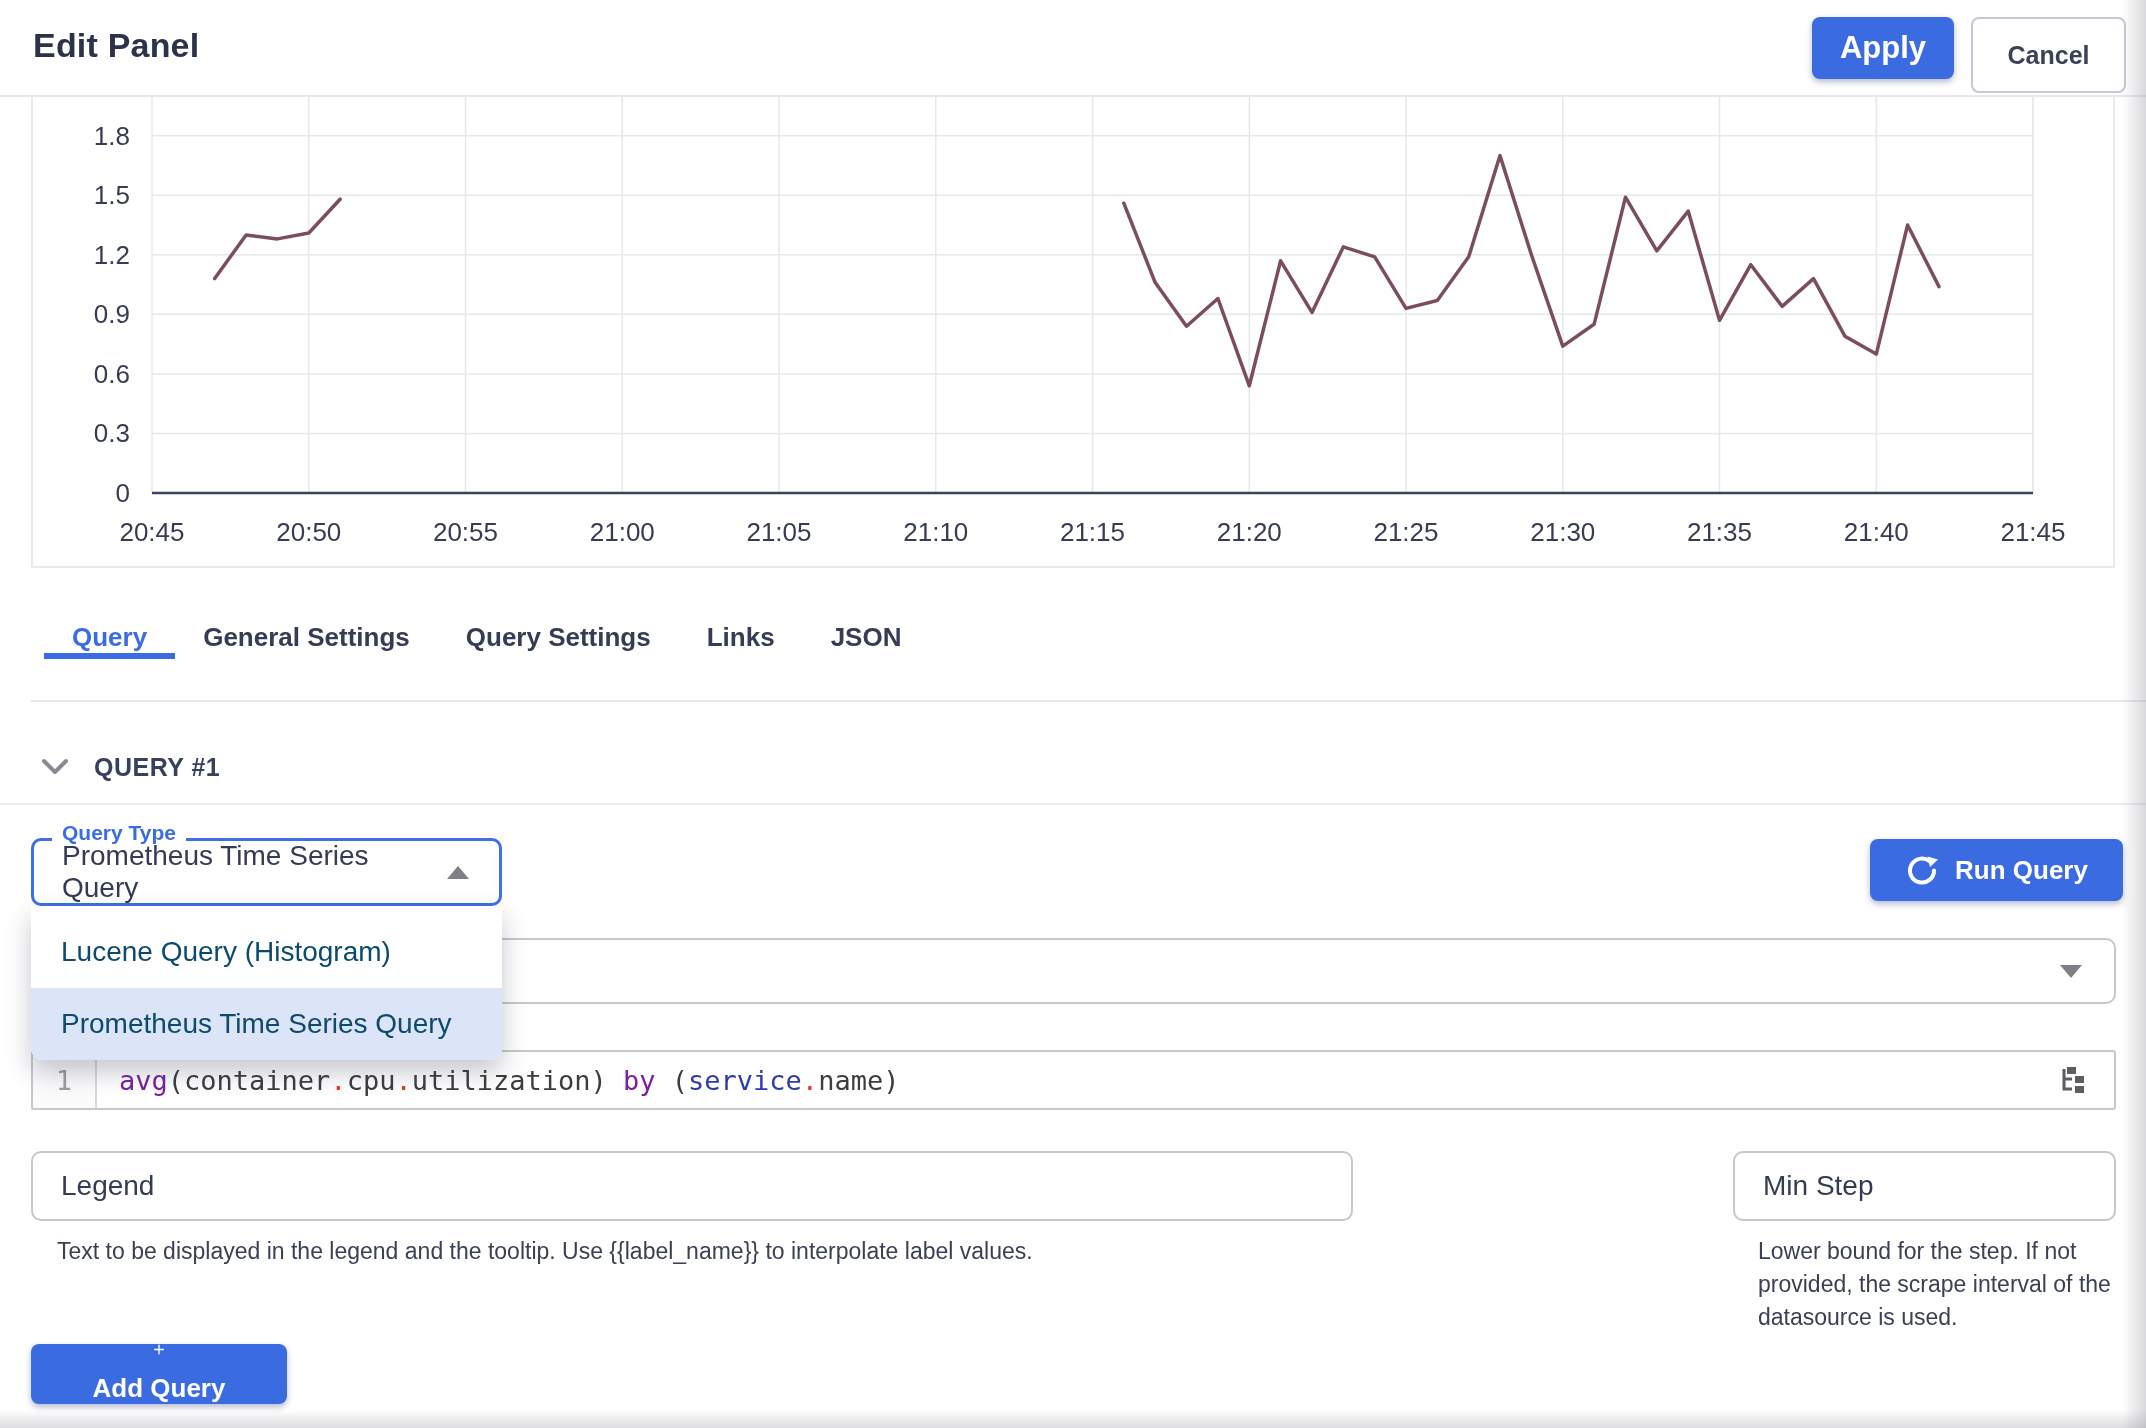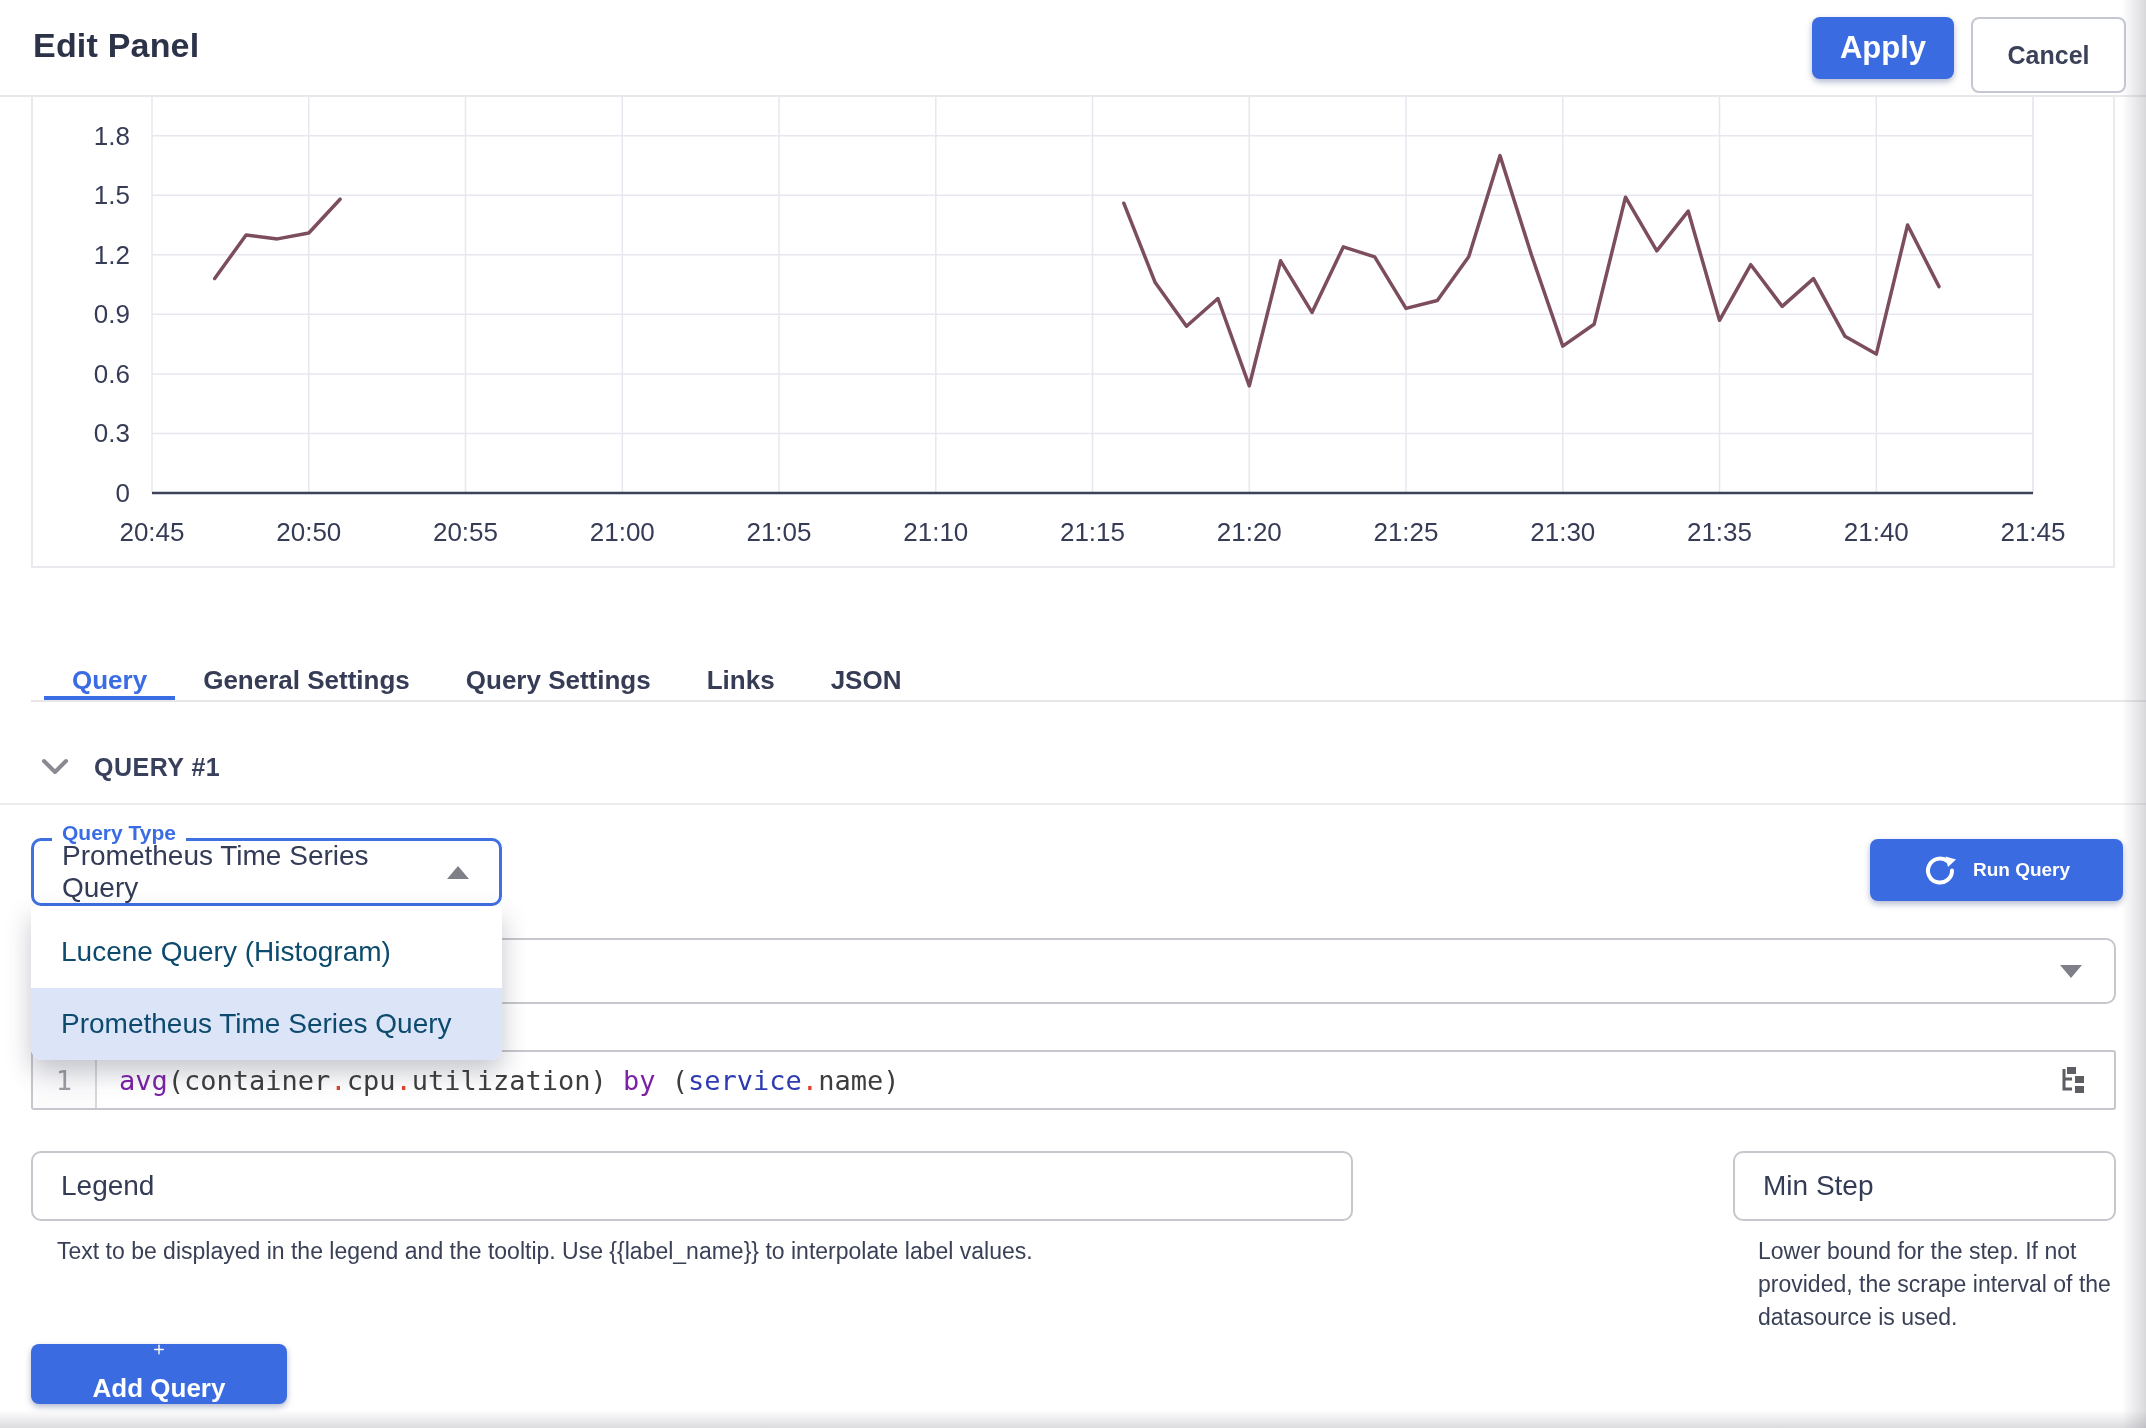--- a/index.html
+++ b/index.html
@@ -12,36 +12,36 @@
   .page-title{position:absolute;left:33px;top:26px;font-size:34px;font-weight:700;color:#2c3248;letter-spacing:.2px;}
   .btn{display:flex;align-items:center;justify-content:center;border-radius:8px;cursor:pointer;box-sizing:border-box;font-weight:600;}
   .btn-primary{background:#3b6be0;color:#fff;box-shadow:0 3px 6px rgba(40,60,120,.35);border:none;}
   .apply-btn{position:absolute;left:1812px;top:17px;width:142px;height:62px;font-size:31px;}
   .cancel-btn{position:absolute;left:1971px;top:17px;width:155px;height:76px;font-size:25px;background:#fff;border:2px solid #c5c7d2;color:#3a4159;}
   
   .chart-panel{position:absolute;left:31px;top:96px;width:2084px;height:472px;border-left:2px solid #e9e9ee;border-right:2px solid #e9e9ee;border-bottom:2px solid #e9e9ee;box-sizing:border-box;}
   .chart-svg{position:absolute;left:0;top:96px;width:2146px;height:465px;}
   .chart-svg text{font-family:"Liberation Sans",sans-serif;fill:#363c55;}
   
-  .tabs-row{position:absolute;left:44px;top:622px;height:80px;display:flex;align-items:flex-end;}
+  .tabs-row{position:absolute;left:44px;top:622px;height:80px;display:flex;align-items:flex-start;}
   .tab{display:flex;align-items:center;padding:0 28px;font-size:26px;font-weight:700;color:#363c55;border-bottom:6px solid transparent;cursor:pointer;}
   .tab.active{color:#3a6ce4;border-bottom-color:#3a6ce4;}
   .tabs-divider{position:absolute;left:31px;top:700px;width:2115px;height:2px;background:#e7e7ea;}
   
   .query-header{position:absolute;left:40px;top:742px;height:50px;display:flex;align-items:center;gap:24px;cursor:pointer;}
   .query-header .title{font-size:25px;font-weight:600;color:#38405c;letter-spacing:.5px;}
   .section-divider{position:absolute;left:0;top:803px;width:2146px;height:2px;background:#ececef;}
   
   .query-type-box{position:absolute;left:31px;top:838px;width:471px;height:68px;border:3px solid #3e70e2;border-radius:10px;box-sizing:border-box;background:#fff;display:flex;align-items:center;justify-content:space-between;padding:0 30px 0 28px;cursor:pointer;}
   .query-type-box .value{font-size:28px;color:#333b56;}
   .query-type-label{position:absolute;left:52px;top:821px;background:#fff;padding:0 10px;font-size:21px;font-weight:600;color:#3a6ce4;z-index:2;}
   .caret-up{width:0;height:0;border-left:11px solid transparent;border-right:11px solid transparent;border-bottom:13px solid #7f7f88;}
   .caret-down{width:0;height:0;border-left:11px solid transparent;border-right:11px solid transparent;border-top:13px solid #7f7f88;}
   
-  .run-query-btn{position:absolute;left:1870px;top:839px;width:253px;height:62px;font-size:19px;gap:16px;}
+  .run-query-btn{position:absolute;left:1870px;top:839px;width:253px;height:62px;font-size:26px;gap:16px;}
   
   .datasource-row{position:absolute;left:31px;top:938px;width:2085px;height:66px;border:2px solid #c6c6cc;border-radius:10px;box-sizing:border-box;background:#fff;display:flex;align-items:center;justify-content:flex-end;padding-right:32px;cursor:pointer;}
   
   .code-row{position:absolute;left:31px;top:1050px;width:2085px;height:60px;border:2px solid #c6c6cc;border-radius:3px;box-sizing:border-box;background:#fff;display:flex;align-items:stretch;}
   .code-gutter{width:62px;display:flex;align-items:center;justify-content:center;border-right:2px solid #d8d8dc;background:#fbfbfc;color:#9c9ca4;font-family:"DejaVu Sans Mono",monospace;font-size:27px;}
   .code-content{flex:1;display:flex;align-items:center;padding-left:22px;font-family:"DejaVu Sans Mono",monospace;font-size:27px;white-space:pre;}
   .tok-fn{color:#7b21a5;}
   .tok-p{color:#3d3d3d;}
   .tok-dot{color:#e0402c;}
   .tok-label{color:#2e3bb0;}

